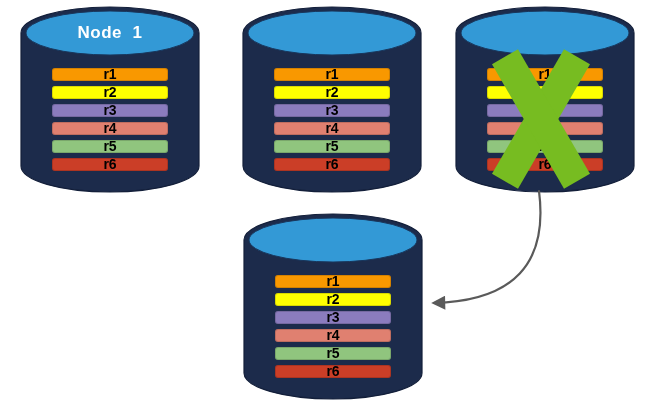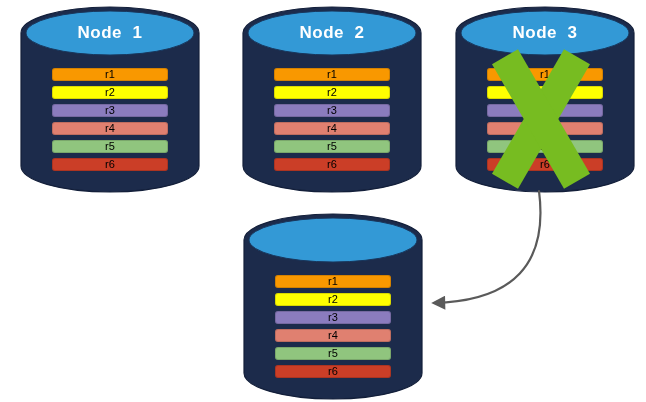--- a/index.html
+++ b/index.html
@@ -17,21 +17,21 @@
     text-align:center;color:#ffffff;font-size:17px;font-weight:bold;
     white-space:pre;letter-spacing:.5px;
   }
   .rows{position:absolute;left:32px;top:63px;width:116px;}
   .row{
     height:13px;margin-bottom:5px;border-radius:3px;
     display:flex;align-items:center;justify-content:center;
     box-shadow:0 0 0 1px rgba(0,0,0,0.15) inset;
   }
   .row-label{
-    font-size:11px;font-weight:normal;color:#000000;line-height:13px;
+    font-size:14px;font-weight:bold;color:#000000;line-height:13px;
   }
   .overlay{position:absolute;left:0;top:0;pointer-events:none;}
 </style>
 </head>
 <body>
 
 <div class="canvas">
 
   <div class="node" style="left:20px;top:5px;">
     <svg class="cyl" width="180" height="188" viewBox="0 0 180 188">
@@ -59,21 +59,20 @@
           <span class="row-label">r6</span>
         </div>
     </div>
   </div>
 
   <div class="node" style="left:242px;top:5px;">
     <svg class="cyl" width="180" height="188" viewBox="0 0 180 188">
       <path class="cyl-body" d="M1,28 A89,26 0 0 1 179,28 L179,161 A89,26 0 0 1 1,161 Z" fill="#1C2B4B"></path>
       <ellipse class="cyl-top" cx="90" cy="28" rx="84" ry="22" fill="#3399D6"></ellipse>
     </svg>
-    <div class="node-title">Node  2</div>
     <div class="rows">
       <div class="row" style="background-color: rgb(249, 152, 0);">
           <span class="row-label">r1</span>
         </div>
       <div class="row" style="background-color: rgb(255, 255, 0);">
           <span class="row-label">r2</span>
         </div>
       <div class="row" style="background-color: rgb(139, 124, 190);">
           <span class="row-label">r3</span>
         </div>
@@ -87,21 +86,20 @@
           <span class="row-label">r6</span>
         </div>
     </div>
   </div>
 
   <div class="node" style="left:455px;top:5px;">
     <svg class="cyl" width="180" height="188" viewBox="0 0 180 188">
       <path class="cyl-body" d="M1,28 A89,26 0 0 1 179,28 L179,161 A89,26 0 0 1 1,161 Z" fill="#1C2B4B"></path>
       <ellipse class="cyl-top" cx="90" cy="28" rx="84" ry="22" fill="#3399D6"></ellipse>
     </svg>
-    <div class="node-title">Node  3</div>
     <div class="rows">
       <div class="row" style="background-color: rgb(249, 152, 0);">
           <span class="row-label">r1</span>
         </div>
       <div class="row" style="background-color: rgb(255, 255, 0);">
           <span class="row-label">r2</span>
         </div>
       <div class="row" style="background-color: rgb(139, 124, 190);">
           <span class="row-label">r3</span>
         </div>

